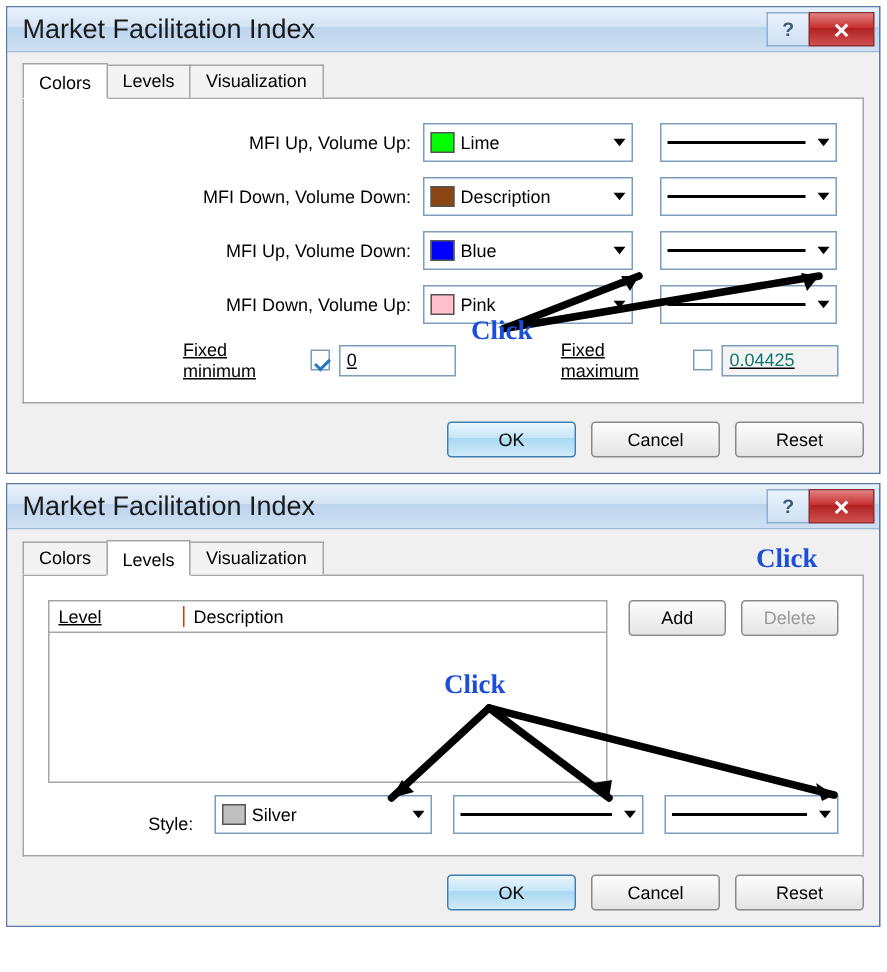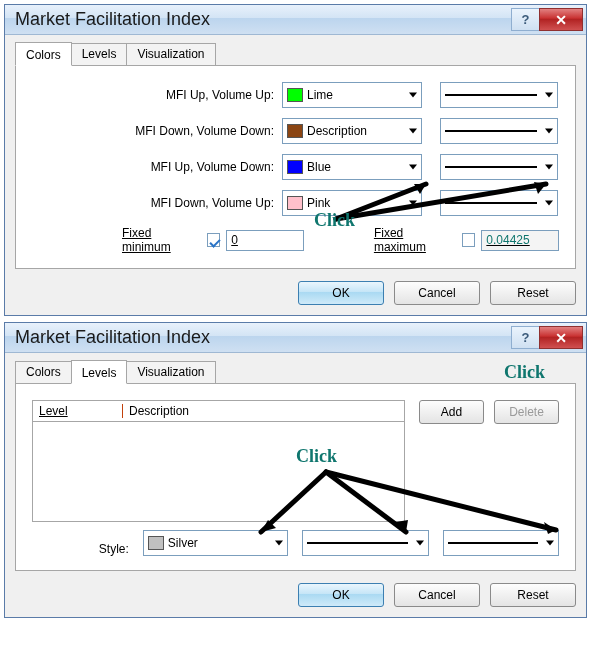--- a/index.html
+++ b/index.html
@@ -205,21 +205,21 @@
   .style-label { width:100px; text-align:right; }
   .style-color-combo { width:150px; }
   .style-line-combo { width:130px; }
 
   
   .ann {
     position:absolute;
     font-weight:bold;
     font-family: Georgia, "Times New Roman", serif;
     font-size:18px;
-    color:#0f766e;
+    color:#1d4ed8;
     pointer-events:none;
   }
   .ann-svg {
     position:absolute;
     pointer-events:none;
   }
 </style>
 </head>
 <body>
 

